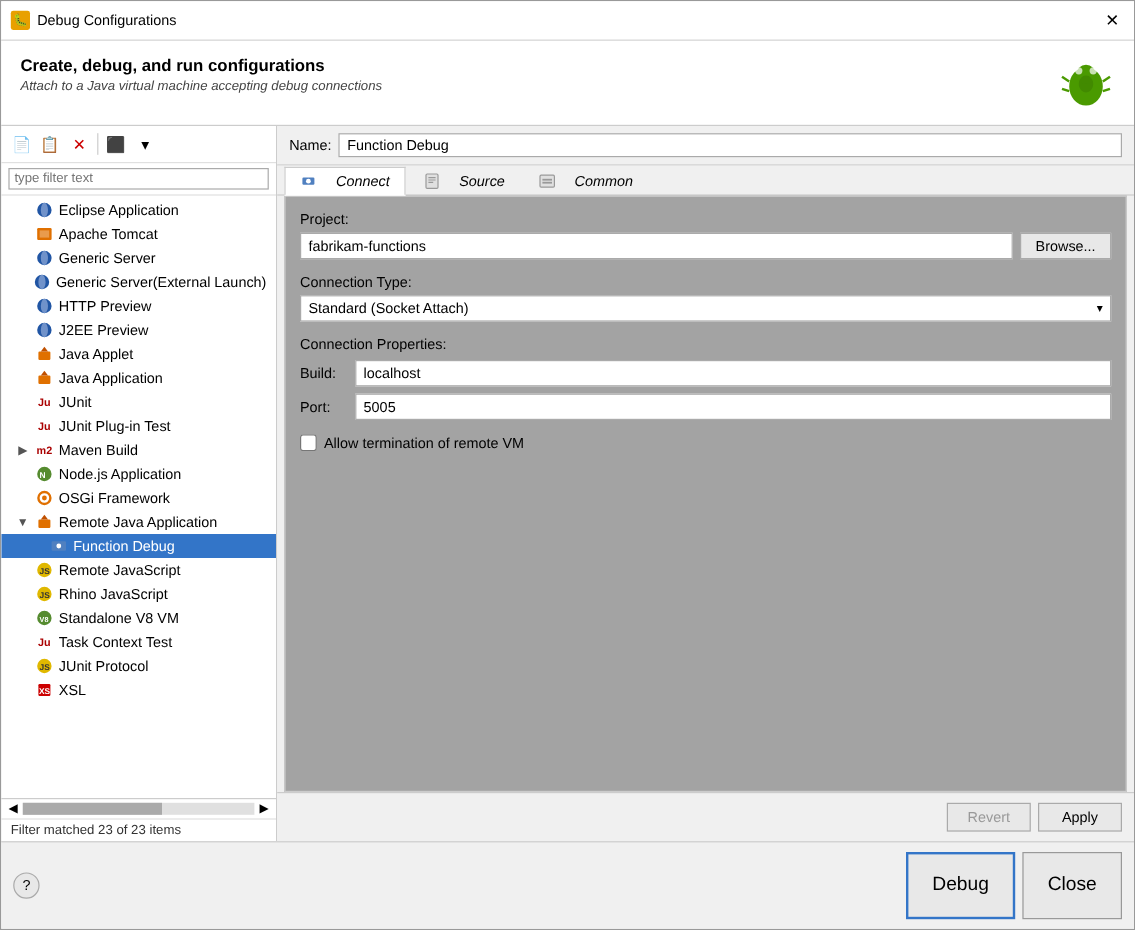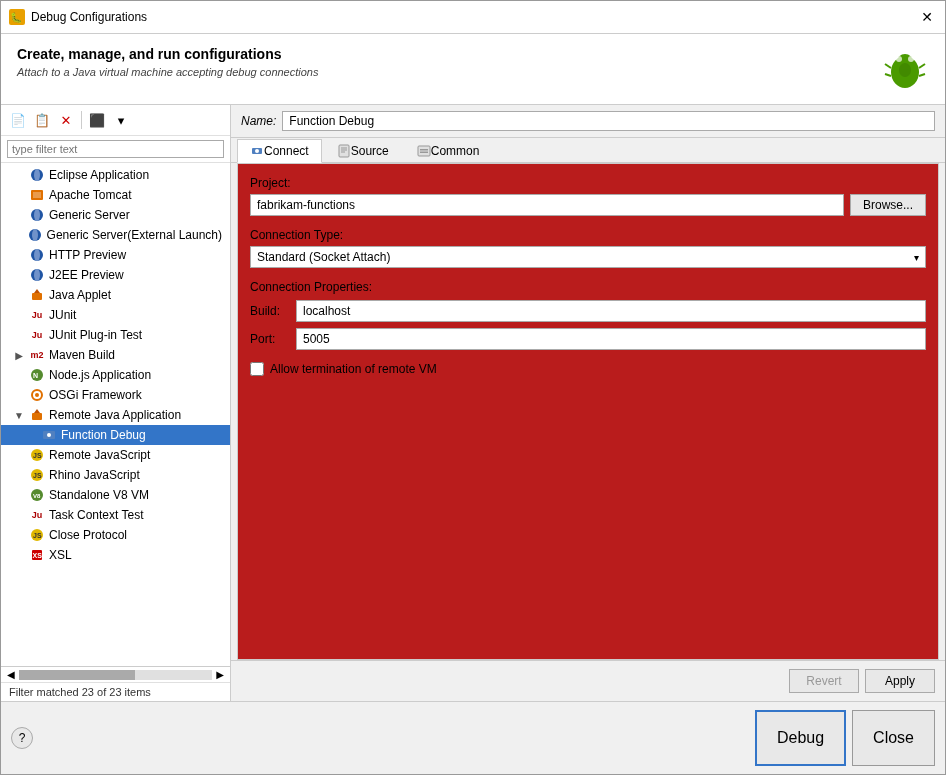--- a/index.html
+++ b/index.html
@@ -31,29 +31,29 @@
     .tree { flex: 1; overflow-y: auto; padding: 2px 0; }
     .tree-item { padding: 2px 8px 2px 12px; display: flex; align-items: center; gap: 4px; cursor: pointer; white-space: nowrap; font-size: 12px; }
     .tree-item.selected { background: #3375c8; color: #fff; }
     .tree-item.indented { padding-left: 24px; }
     .tree-expand { width: 12px; height: 12px; display: flex; align-items: center; justify-content: center; font-size: 10px; }
     .tree-icon { width: 16px; height: 16px; display: flex; align-items: center; justify-content: center; font-size: 11px; flex-shrink: 0; }
 
     .content { flex: 1; display: flex; flex-direction: column; background: #f0f0f0; }
 
     .name-bar { display: flex; align-items: center; padding: 6px 10px; background: #f0f0f0; gap: 6px; border-bottom: 1px solid #ccc; }
-    .name-label { font-size: 12px; font-style: italic; }
+    .name-label { font-size: 12px; }
     .name-input { flex: 1; border: 1px solid #aaa; padding: 2px 6px; font-size: 12px; }
 
     .tab-bar { display: flex; background: #f0f0f0; border-bottom: 1px solid #ccc; padding: 0 6px; }
-    .tab { padding: 4px 12px; cursor: pointer; border: 1px solid transparent; font-size: 12px; display: flex; align-items: flex-start; gap: 0; margin-right: 2px; position: relative; top: 1px; }
+    .tab { padding: 4px 12px; cursor: pointer; border: 1px solid transparent; font-size: 12px; display: flex; align-items: flex-start; gap: 16px; margin-right: 2px; position: relative; top: 1px; font-style: italic; }
     .tab.active { background: #fff; border: 1px solid #ccc; border-bottom: 1px solid #fff; }
     .tab-icon { width: 14px; height: 14px; display: flex; align-items: center; justify-content: center; font-size: 11px; }
 
-    .panel { flex: 1; background: #b91c1c; border: 1px solid #ccc; margin: 0 6px; padding: 12px; overflow-y: auto; }
+    .panel { flex: 1; background: #a3a3a3; border: 1px solid #ccc; margin: 0 6px; padding: 12px; overflow-y: auto; }
 
     .form-group { margin-bottom: 12px; }
     .form-label { font-size: 12px; margin-bottom: 4px; display: block; }
     .form-input { width: 100%; border: 1px solid #aaa; padding: 3px 6px; font-size: 12px; }
     .form-row { display: flex; gap: 6px; align-items: center; }
     .form-input-grow { flex: 1; }
     .browse-btn { border: 1px solid #aaa; background: #e8e8e8; padding: 3px 12px; font-size: 12px; cursor: pointer; white-space: nowrap; }
 
     .section-title { font-size: 12px; margin-bottom: 6px; display: block; }
 
@@ -93,21 +93,21 @@
 <div class="window">
 
   <div class="title-bar">
     <div class="title-bar-icon">🐛</div>
     <span class="title-bar-title">Debug Configurations</span>
     <button class="title-bar-close">✕</button>
   </div>
 
   <div class="header">
     <div class="header-text">
-      <h2>Create, manage, and run configurations</h2>
+      <h2>Create, debug, and run configurations</h2>
       <p>Attach to a Java virtual machine accepting debug connections</p>
     </div>
     <svg class="header-logo" viewBox="0 0 48 48">
       <ellipse cx="24" cy="26" rx="14" ry="16" fill="#4a9a00"></ellipse>
       <circle cx="24" cy="16" r="8" fill="#4a9a00"></circle>
       <circle cx="18" cy="13" r="3" fill="#fff" opacity="0.7"></circle>
       <circle cx="30" cy="13" r="3" fill="#fff" opacity="0.7"></circle>
       <line x1="10" y1="22" x2="4" y2="18" stroke="#4a9a00" stroke-width="2"></line>
       <line x1="38" y1="22" x2="44" y2="18" stroke="#4a9a00" stroke-width="2"></line>
       <line x1="10" y1="30" x2="4" y2="28" stroke="#4a9a00" stroke-width="2"></line>
@@ -206,20 +206,30 @@
           <span class="tree-expand"> </span>
           <span class="tree-icon">
             <svg width="14" height="14" viewBox="0 0 14 14">
                 <rect x="2" y="5" width="10" height="7" rx="1" fill="#e07000"></rect>
                 <polygon points="7,1 10,5 4,5" fill="#c05000"></polygon>
               </svg>
           </span>
           <span>Java Applet</span>
         </div>
 
+        <div class="tree-item">
+          <span class="tree-expand"> </span>
+          <span class="tree-icon">
+            <svg width="14" height="14" viewBox="0 0 14 14">
+                <rect x="2" y="5" width="10" height="7" rx="1" fill="#e07000"></rect>
+                <polygon points="7,1 10,5 4,5" fill="#c05000"></polygon>
+              </svg>
+          </span>
+          <span>Java Application</span>
+        </div>
 
         <div class="tree-item">
           <span class="tree-expand"> </span>
           <span class="tree-icon" style="font-size:9px;font-weight:bold;color:#a00;">Ju</span>
           <span>JUnit</span>
         </div>
 
         <div class="tree-item">
           <span class="tree-expand"> </span>
           <span class="tree-icon" style="font-size:9px;font-weight:bold;color:#a00;">Ju</span>
@@ -316,21 +326,21 @@
         </div>
 
         <div class="tree-item">
           <span class="tree-expand"> </span>
           <span class="tree-icon">
             <svg width="14" height="14" viewBox="0 0 14 14">
                 <circle cx="7" cy="7" r="6" fill="#e0b800"></circle>
                 <text x="3" y="10" font-size="7" fill="#333" font-weight="bold">JS</text>
               </svg>
           </span>
-          <span>Close Protocol</span>
+          <span>JUnit Protocol</span>
         </div>
 
         <div class="tree-item">
           <span class="tree-expand"> </span>
           <span class="tree-icon">
             <svg width="14" height="14" viewBox="0 0 14 14">
                 <rect x="2" y="2" width="10" height="10" rx="1" fill="#c00"></rect>
                 <text x="2.5" y="10" font-size="7" fill="#fff" font-weight="bold">XS</text>
               </svg>
           </span>

